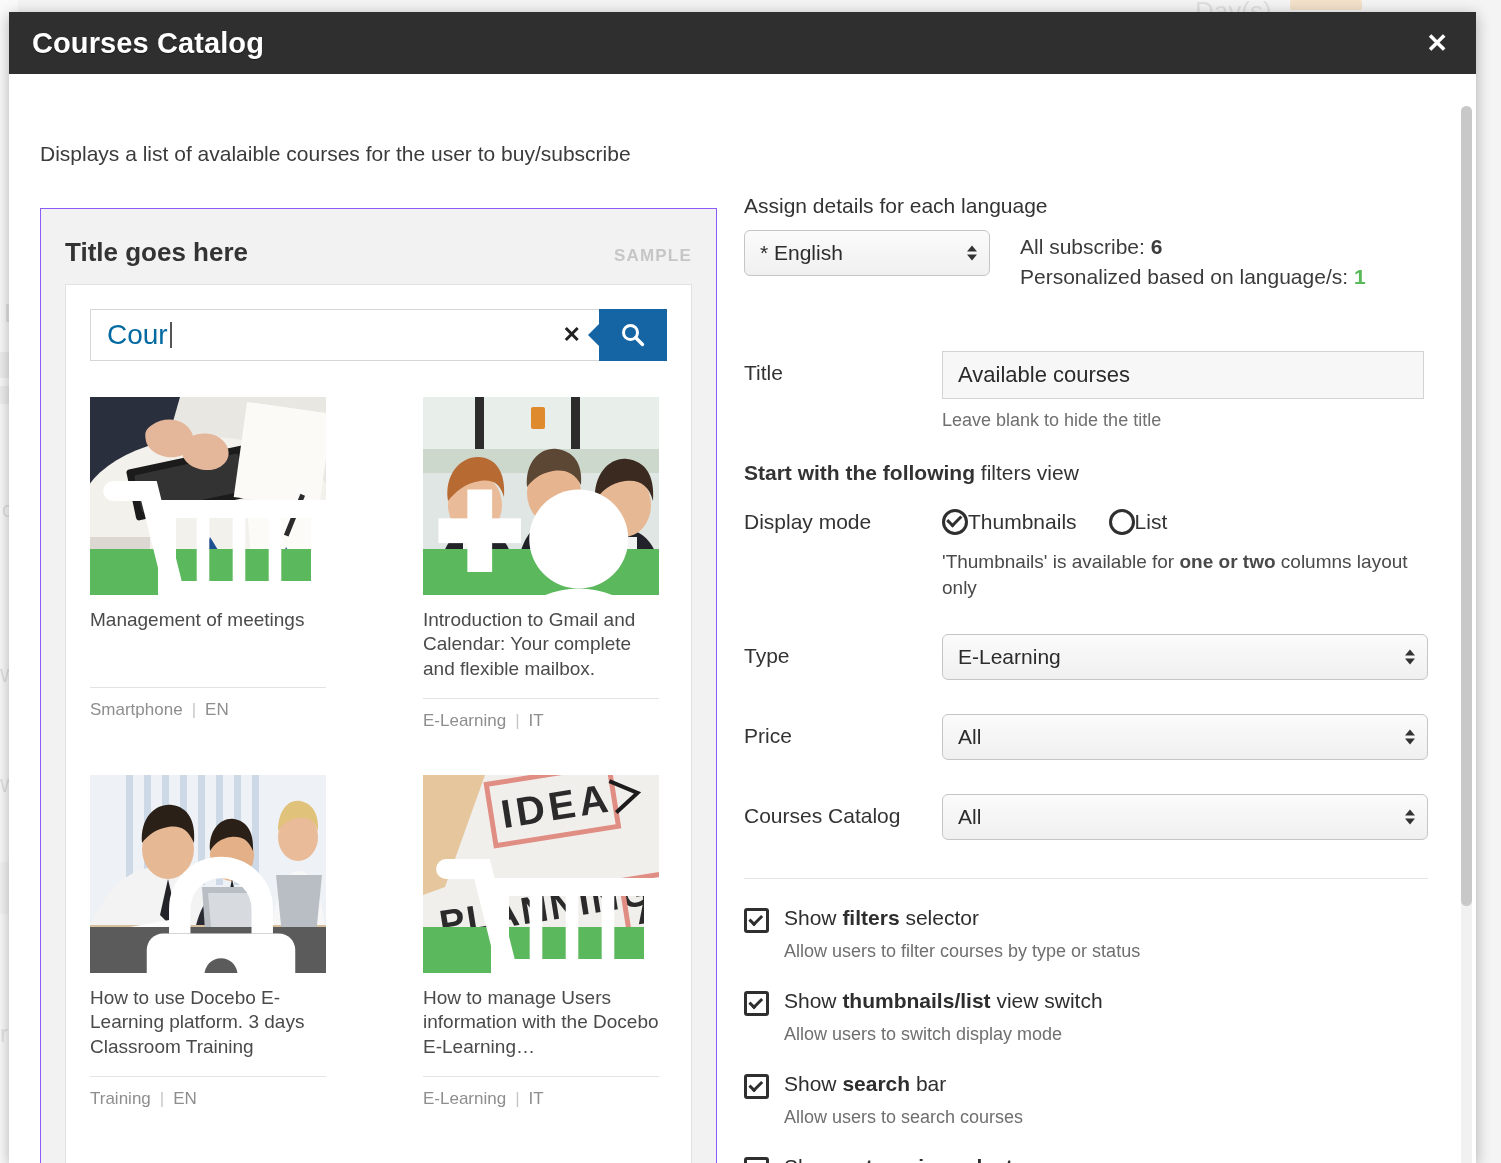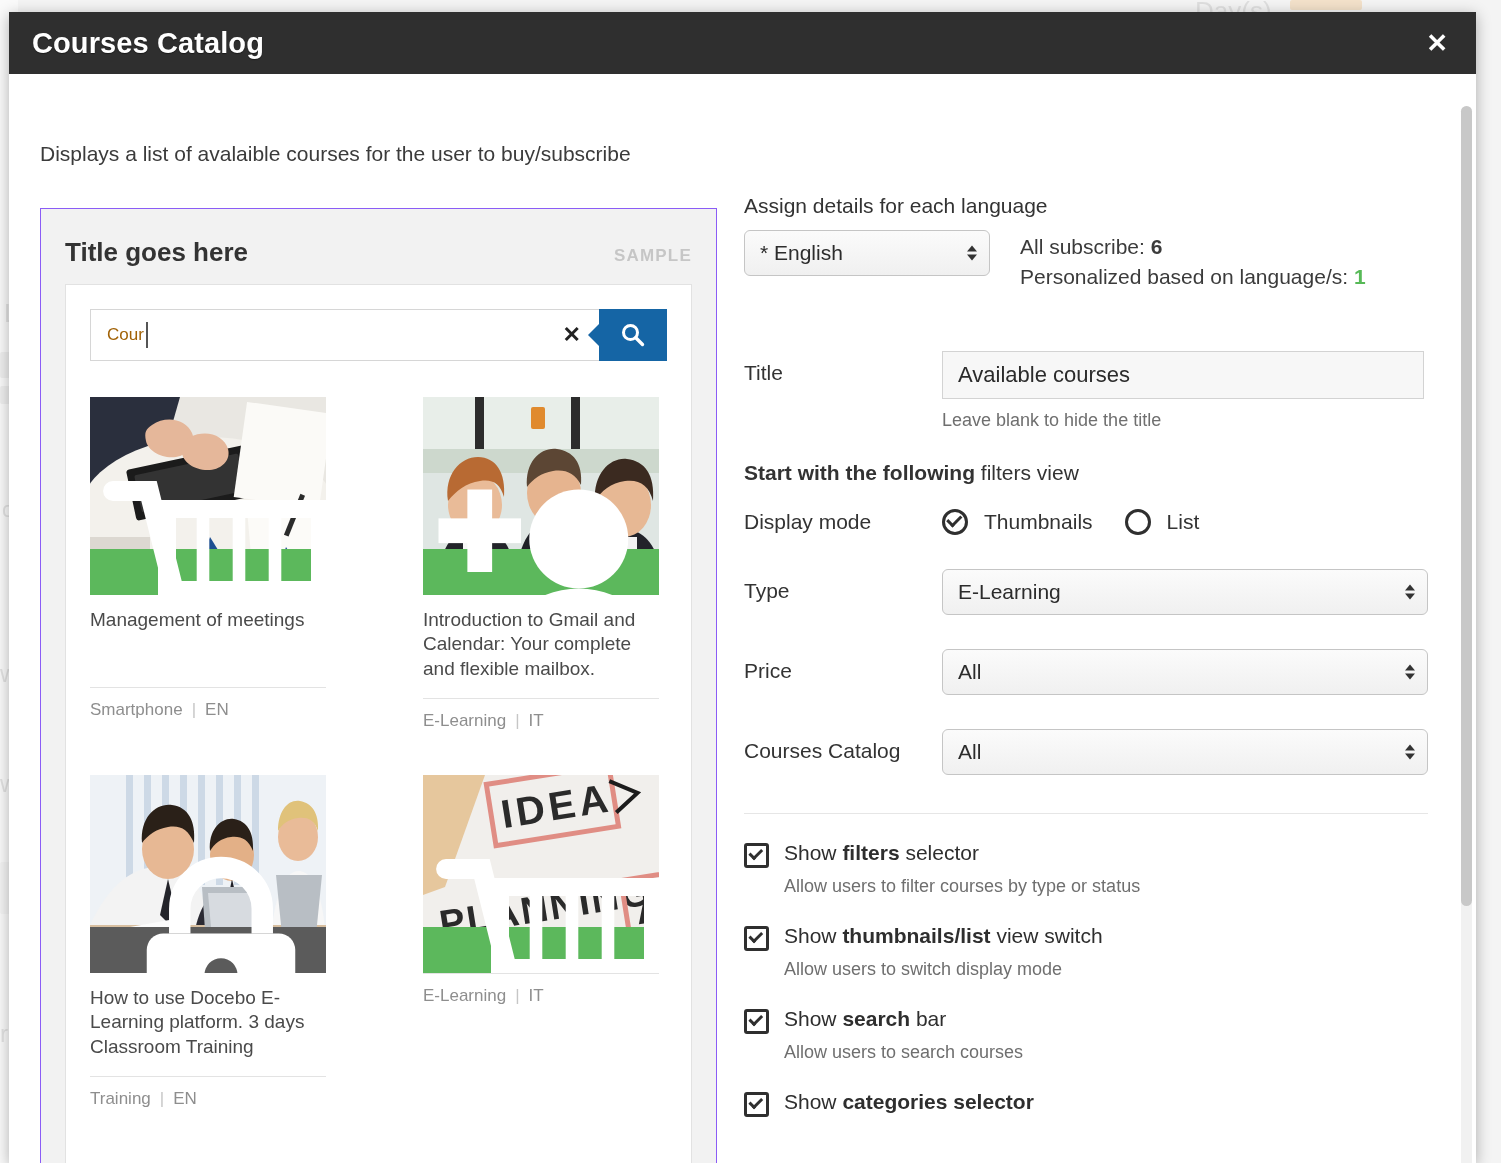--- a/index.html
+++ b/index.html
@@ -148,22 +148,22 @@
     flex: 1;
     border: 1px solid #d6d6d6;
     border-right: none;
     background: #ffffff;
     display: flex;
     align-items: center;
     padding: 0 0 0 16px;
     position: relative;
   }
   #preview-search-value {
-    font-size: 17px;
-    color: #a16207;
+    font-size: 28px;
+    color: #0369a1;
   }
   #search-caret {
     display: inline-block;
     width: 2px; height: 26px;
     background: #555;
     margin-left: 2px;
     vertical-align: middle;
   }
   #preview-search-clear {
     position: absolute;
@@ -327,21 +327,21 @@
     font-size: 21px;
     color: #333333;
     margin-top: 30px;
   }
   .section-head b { font-weight: bold; }
 
   #display-mode-row { display: flex; align-items: center; margin-top: 24px; }
   .radio-opt {
     display: flex;
     align-items: center;
-    gap: 16px;
+    gap: 0;
     cursor: pointer;
     margin-right: 32px;
   }
   .radio-circle {
     width: 26px; height: 26px;
     border: 3px solid #2f2f2f;
     border-radius: 50%;
     display: flex;
     align-items: center;
     justify-content: center;
@@ -615,20 +615,21 @@
        <line x1="15" y1="4" x2="15" y2="13" stroke="#fff" stroke-width="1.4"></line>
        <line x1="19" y1="4" x2="19" y2="13" stroke="#fff" stroke-width="1.4"></line>
        <circle cx="10" cy="19" r="2.3" fill="#fff"></circle>
                         <circle cx="19" cy="19" r="2.3" fill="#fff"></circle>
      </svg>
                     </span>
         <span class="ribbon-label"></span>
 
       </div>
     </div>
+    <div class="course-name">How to manage Users information with the Docebo E-Learning…</div>
     <div class="course-meta">
       <span>E-Learning</span><span class="sep">|</span><span>IT</span>
     </div>
               </div>
             </div>
 
         </div>
       </div>
     </div>
 
@@ -673,20 +674,23 @@
               <span class="radio-circle checked"></span>
                     <span class="radio-text">Thumbnails</span>
             </div>
             <div class="radio-opt">
               <span class="radio-circle "></span>
                     <span class="radio-text">List</span>
             </div>
           </div>
       </div>
 
+      <div id="display-mode-hint">
+        <span>'Thumbnails' is available for </span><b>one or two</b><span> columns layout only</span>
+      </div>
 
       <div id="select-fields">
           <div class="field-row">
             <div class="field-label">Type</div>
     <div class="select-box select-field">
       <span>E-Learning</span>
       <span class="select-arrows">
                 <span class="arrow-up"></span>
                 <span class="arrow-down"></span>
               </span>

